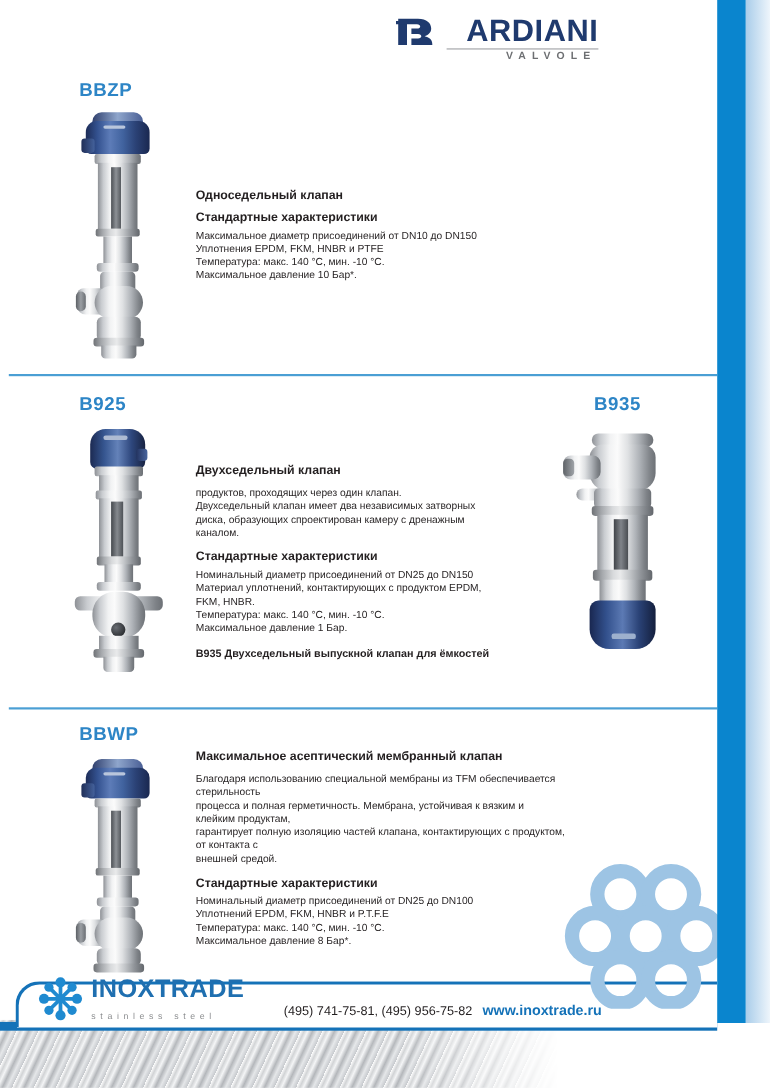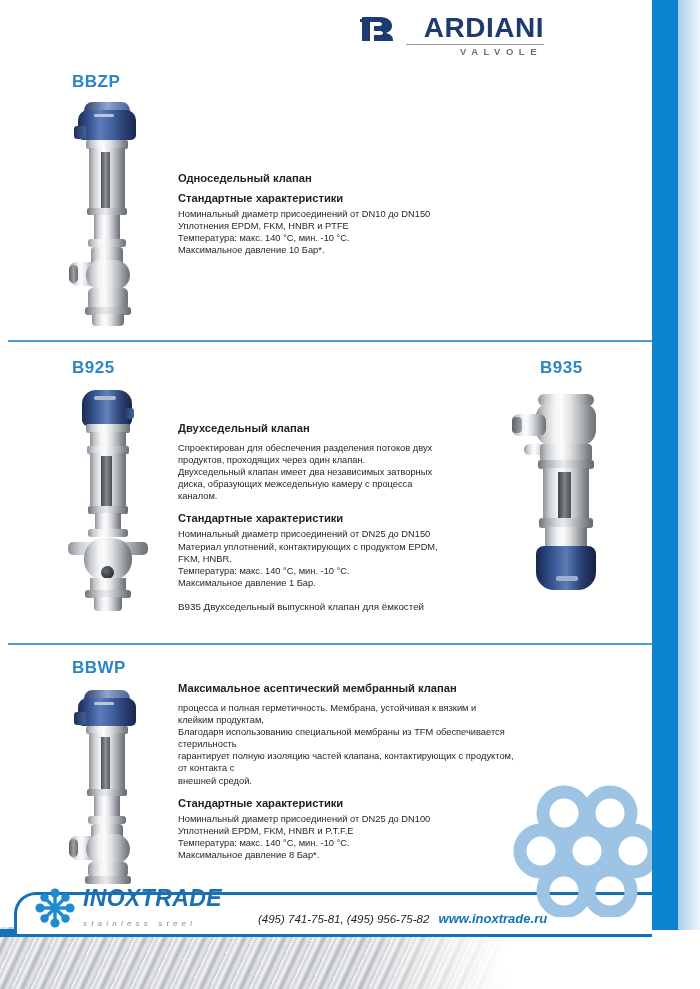--- a/index.html
+++ b/index.html
@@ -155,21 +155,21 @@
     line-height: 13px;
     margin-bottom: 3px;
   }
   .spec-line {
     font-size: 9.3px;
     color: #231f20;
     line-height: 12.1px;
   }
   .caption-line {
     font-size: 9.8px;
-    font-weight: normal;
+    font-weight: bold;
     color: #231f20;
     line-height: 13px;
     margin-top: 11px;
   }
 
   
   .valve { position: absolute; }
   .v-body { position: absolute; }
 
   .steel {
@@ -187,21 +187,20 @@
       #1d2c57 0%, #33518f 18%, #5d7cb8 38%, #41639f 58%,
       #2b4276 78%, #1a2850 100%);
   }
 
   
   .footer {
     position: absolute;
     left: 0; bottom: 0;
     width: 700px;
     height: 96px;
-    font-style: italic;
   }
   .footer-steel {
     position: absolute;
     left: 0; bottom: 0;
     width: 508px; height: 62px;
     background:
       repeating-linear-gradient(115deg,
         rgba(255,255,255,0.95) 0px, rgba(210,212,214,0.9) 3px,
         rgba(246,247,248,0.95) 6px, rgba(176,179,183,0.85) 10px,
         rgba(232,234,236,0.9) 14px, rgba(198,201,205,0.9) 18px),
@@ -317,21 +316,21 @@
       <div class="v-body" style="left:1px; top:163px; width:9px; height:18px; border-radius:5px; background:linear-gradient(to right,#5c6065,#9b9fa4,#6a6e73);"></div>
       <div class="v-body steel" style="left:18px; top:158px; width:44px; height:30px; border-radius:16px;"></div>
       <div class="v-body steel" style="left:20px; top:186px; width:40px; height:22px; border-radius:5px;"></div>
       <div class="v-body steel-dark" style="left:17px; top:205px; width:46px; height:8px; border-radius:3px;"></div>
       <div class="v-body steel" style="left:24px; top:212px; width:32px; height:12px; border-radius:0 0 4px 4px;"></div>
     </div>
 
     <div class="textblock" style="top:100px;">
       <div class="prod-title">Односедельный клапан</div>
       <div class="spec-head">Стандартные характеристики</div>
-      <div class="spec-line">Номинальный диаметр присоединений от DN10 до DN150</div>
+      <div class="spec-line">Максимальное диаметр присоединений от DN10 до DN150</div>
       <div class="spec-line">Уплотнения EPDM, FKM, HNBR и PTFE</div>
       <div class="spec-line">Температура: макс. 140 °C, мин. -10 °C.</div>
       <div class="spec-line">Максимальное давление 10 Бар*.</div>
     </div>
   </div>
 
   <div class="section" id="sec2">
     <div class="model-code model-left">B925</div>
     <div class="model-code model-right">B935</div>
 
@@ -367,24 +366,23 @@
       <div class="v-body" style="left:46px; top:78px; width:13px; height:46px; background:linear-gradient(to right,#3f4348,#80848a,#4a4e53);"></div>
       <div class="v-body steel-dark" style="left:27px; top:124px; width:54px; height:10px; border-radius:3px;"></div>
       <div class="v-body steel" style="left:33px; top:133px; width:42px; height:20px;"></div>
       <div class="v-body" style="left:24px; top:152px; width:60px; height:44px; border-radius:8px 8px 18px 18px; background:linear-gradient(to right,#192750,#32508c,#5c7ab4,#2a4276,#141f3d);"></div>
       <div class="v-body" style="left:44px; top:182px; width:22px; height:5px; border-radius:2px; background:#9db0cd;"></div>
     </div>
 
     <div class="textblock" style="top:64px;">
       <div class="prod-title">Двухседельный клапан</div>
       <div class="prod-body">
-        <div>Спроектирован для обеспечения разделения потоков двух</div>
         <div>продуктов, проходящих через один клапан.</div>
         <div>Двухседельный клапан имеет два независимых затворных</div>
-        <div>диска, образующих межседельную камеру с процесса</div>
+        <div>диска, образующих спроектирован камеру с дренажным</div>
         <div>каналом.</div>
       </div>
       <div class="spec-head">Стандартные характеристики</div>
       <div class="spec-line">Номинальный диаметр присоединений от DN25 до DN150</div>
       <div class="spec-line">Материал уплотнений, контактирующих с продуктом EPDM,</div>
       <div class="spec-line">FKM, HNBR.</div>
       <div class="spec-line">Температура: макс. 140 °C, мин. -10 °C.</div>
       <div class="spec-line">Максимальное давление 1 Бар.</div>
       <div class="caption-line">B935 Двухседельный выпускной клапан для ёмкостей</div>
     </div>
@@ -408,22 +406,22 @@
       <div class="v-body steel" style="left:2px; top:146px; width:28px; height:24px; border-radius:6px 3px 3px 8px;"></div>
       <div class="v-body" style="left:1px; top:149px; width:9px; height:18px; border-radius:5px; background:linear-gradient(to right,#5c6065,#9b9fa4,#6a6e73);"></div>
       <div class="v-body steel" style="left:18px; top:144px; width:44px; height:30px; border-radius:16px;"></div>
       <div class="v-body steel" style="left:20px; top:172px; width:40px; height:16px; border-radius:5px;"></div>
       <div class="v-body steel-dark" style="left:17px; top:186px; width:46px; height:8px; border-radius:3px;"></div>
     </div>
 
     <div class="textblock" style="top:24px;">
       <div class="prod-title">Максимальное асептический мембранный клапан</div>
       <div class="prod-body">
+        <div>Благодаря использованию специальной мембраны из TFM обеспечивается стерильность</div>
         <div>процесса и полная герметичность. Мембрана, устойчивая к вязким и клейким продуктам,</div>
-        <div>Благодаря использованию специальной мембраны из TFM обеспечивается стерильность</div>
         <div>гарантирует полную изоляцию частей клапана, контактирующих с продуктом, от контакта с</div>
         <div>внешней средой.</div>
       </div>
       <div class="spec-head">Стандартные характеристики</div>
       <div class="spec-line">Номинальный диаметр присоединений от DN25 до DN100</div>
       <div class="spec-line">Уплотнений EPDM, FKM, HNBR и P.T.F.E</div>
       <div class="spec-line">Температура: макс. 140 °C, мин. -10 °C.</div>
       <div class="spec-line">Максимальное давление 8 Бар*.</div>
     </div>
   </div>

